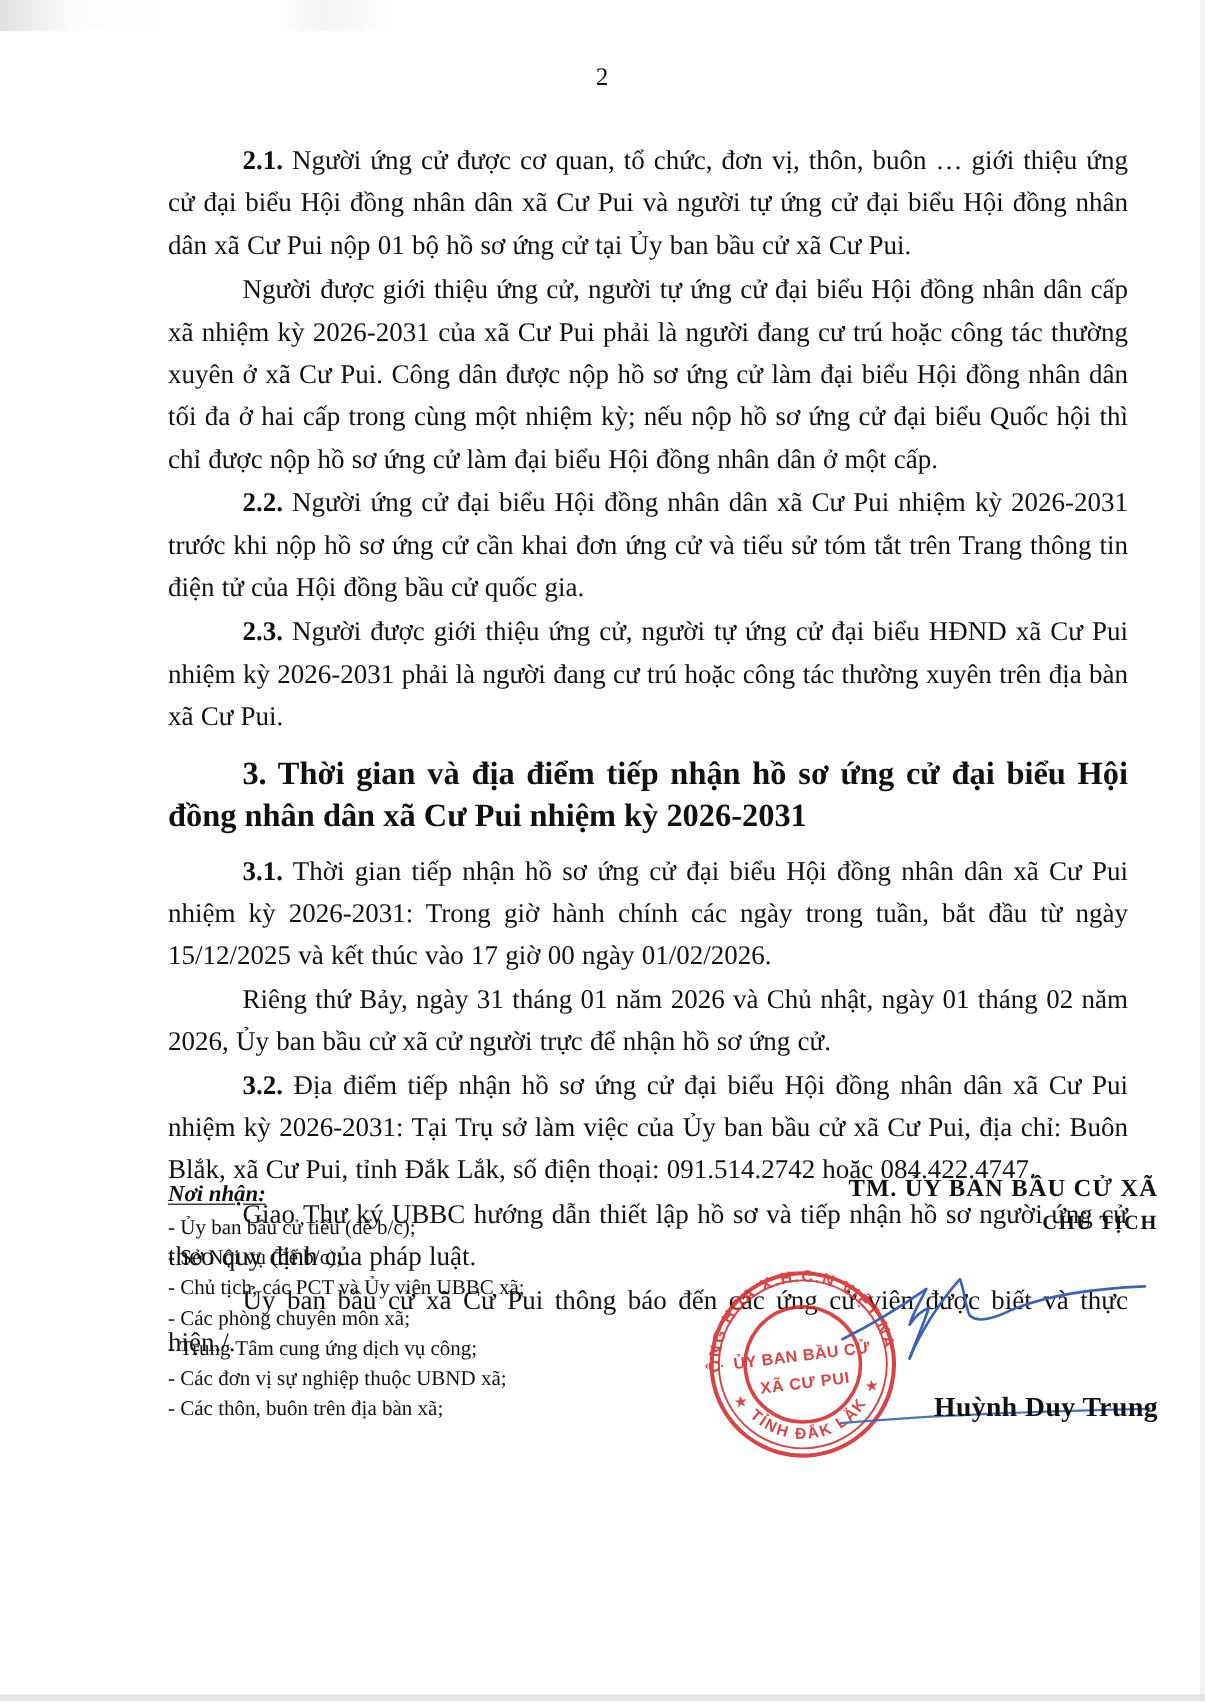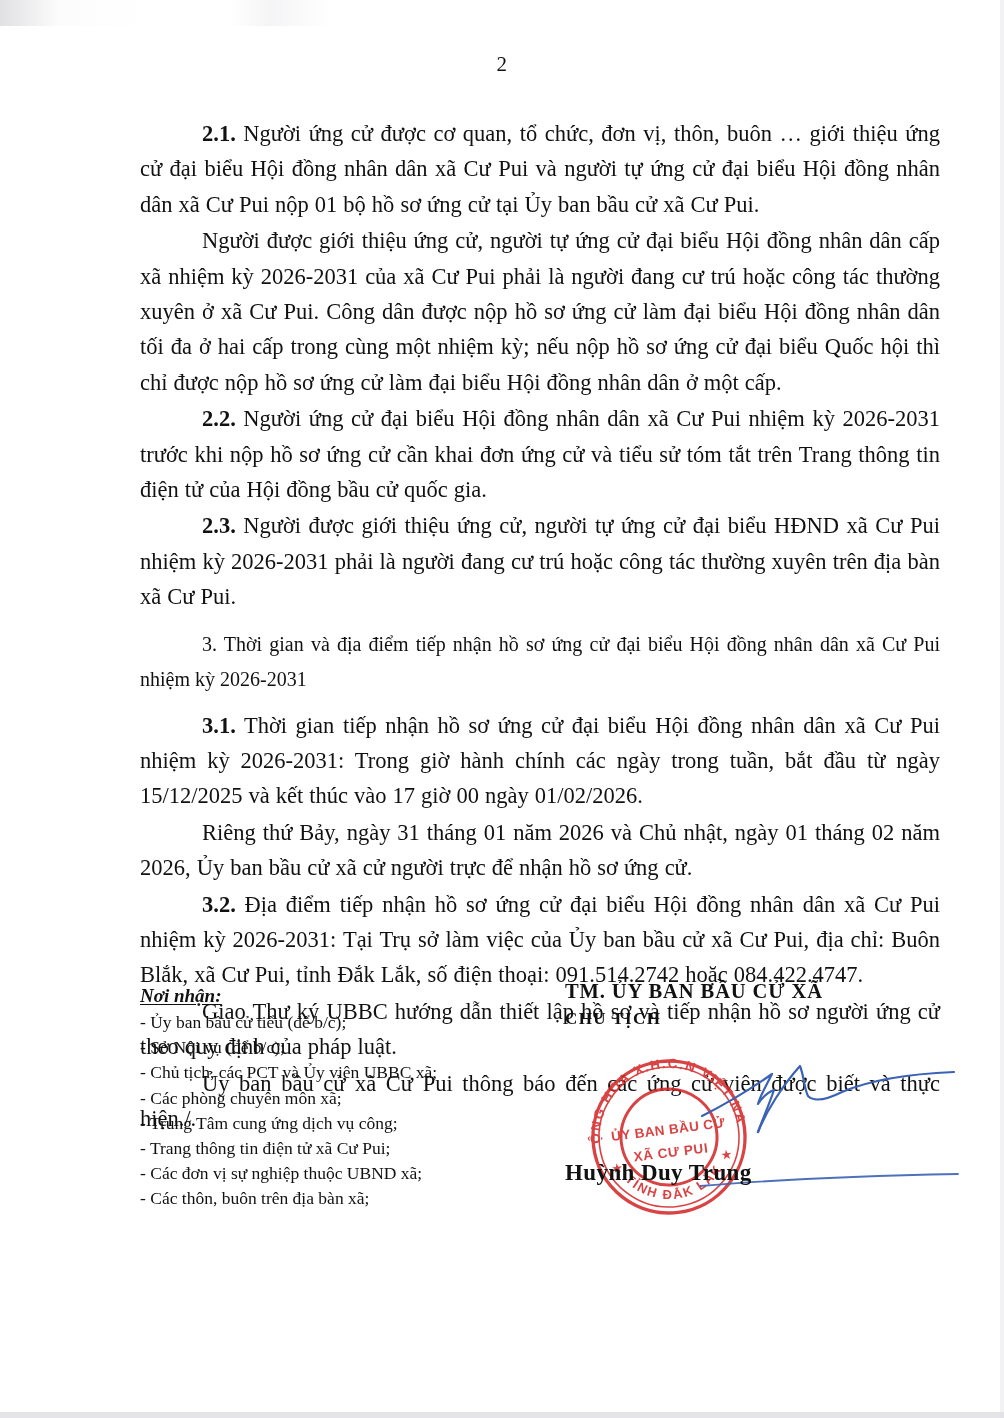--- a/index.html
+++ b/index.html
@@ -66,23 +66,23 @@
     text-justify: inter-word;
     text-indent: 62px;
     font-size: 22.5px;
     line-height: 35.4px;
     word-spacing: 0.4px;
   }
   p.heading {
     margin: 12px 0 10px 0;
     text-align: justify;
     text-indent: 62px;
-    font-size: 20px;
+    font-size: 27px;
     line-height: 35.4px;
-    font-weight: normal;
+    font-weight: bold;
   }
   .lead {
     font-weight: bold;
   }
 
   
   .footer {
     position: absolute;
     left: 0;
     top: 978px;
@@ -113,21 +113,21 @@
     font-size: 17.5px;
     line-height: 25.2px;
     white-space: nowrap;
   }
 
   .signature {
     position: absolute;
     left: 565px;
     top: 0px;
     width: 400px;
-    text-align: left;
+    text-align: right;
   }
   .sig-org {
     font-weight: bold;
     font-size: 20.5px;
     letter-spacing: 0.9px;
     line-height: 27px;
   }
   .sig-role {
     font-weight: bold;
     font-size: 17px;
@@ -204,21 +204,20 @@
   <div class="footer">
 
     <div class="recipients">
       <div class="recipients-title">Nơi nhận:</div>
       <ul>
         <li>- Ủy ban bầu cử tiểu (để b/c);</li>
         <li>- Sở Nội vụ (để b/c);</li>
         <li>- Chủ tịch, các PCT và Ủy viên UBBC xã;</li>
         <li>- Các phòng chuyên môn xã;</li>
         <li>- Trung Tâm cung ứng dịch vụ công;</li>
-        <li>- Trang thông tin điện tử xã Cư Pui;</li>
         <li>- Các đơn vị sự nghiệp thuộc UBND xã;</li>
         <li>- Các thôn, buôn trên địa bàn xã;</li>
       </ul>
     </div>
 
     <div class="signature">
       <div class="sig-org">TM. ỦY BAN BẦU CỬ XÃ</div>
       <div class="sig-role">CHỦ TỊCH</div>
       <div class="sig-name">Huỳnh Duy Trung</div>
     </div>

